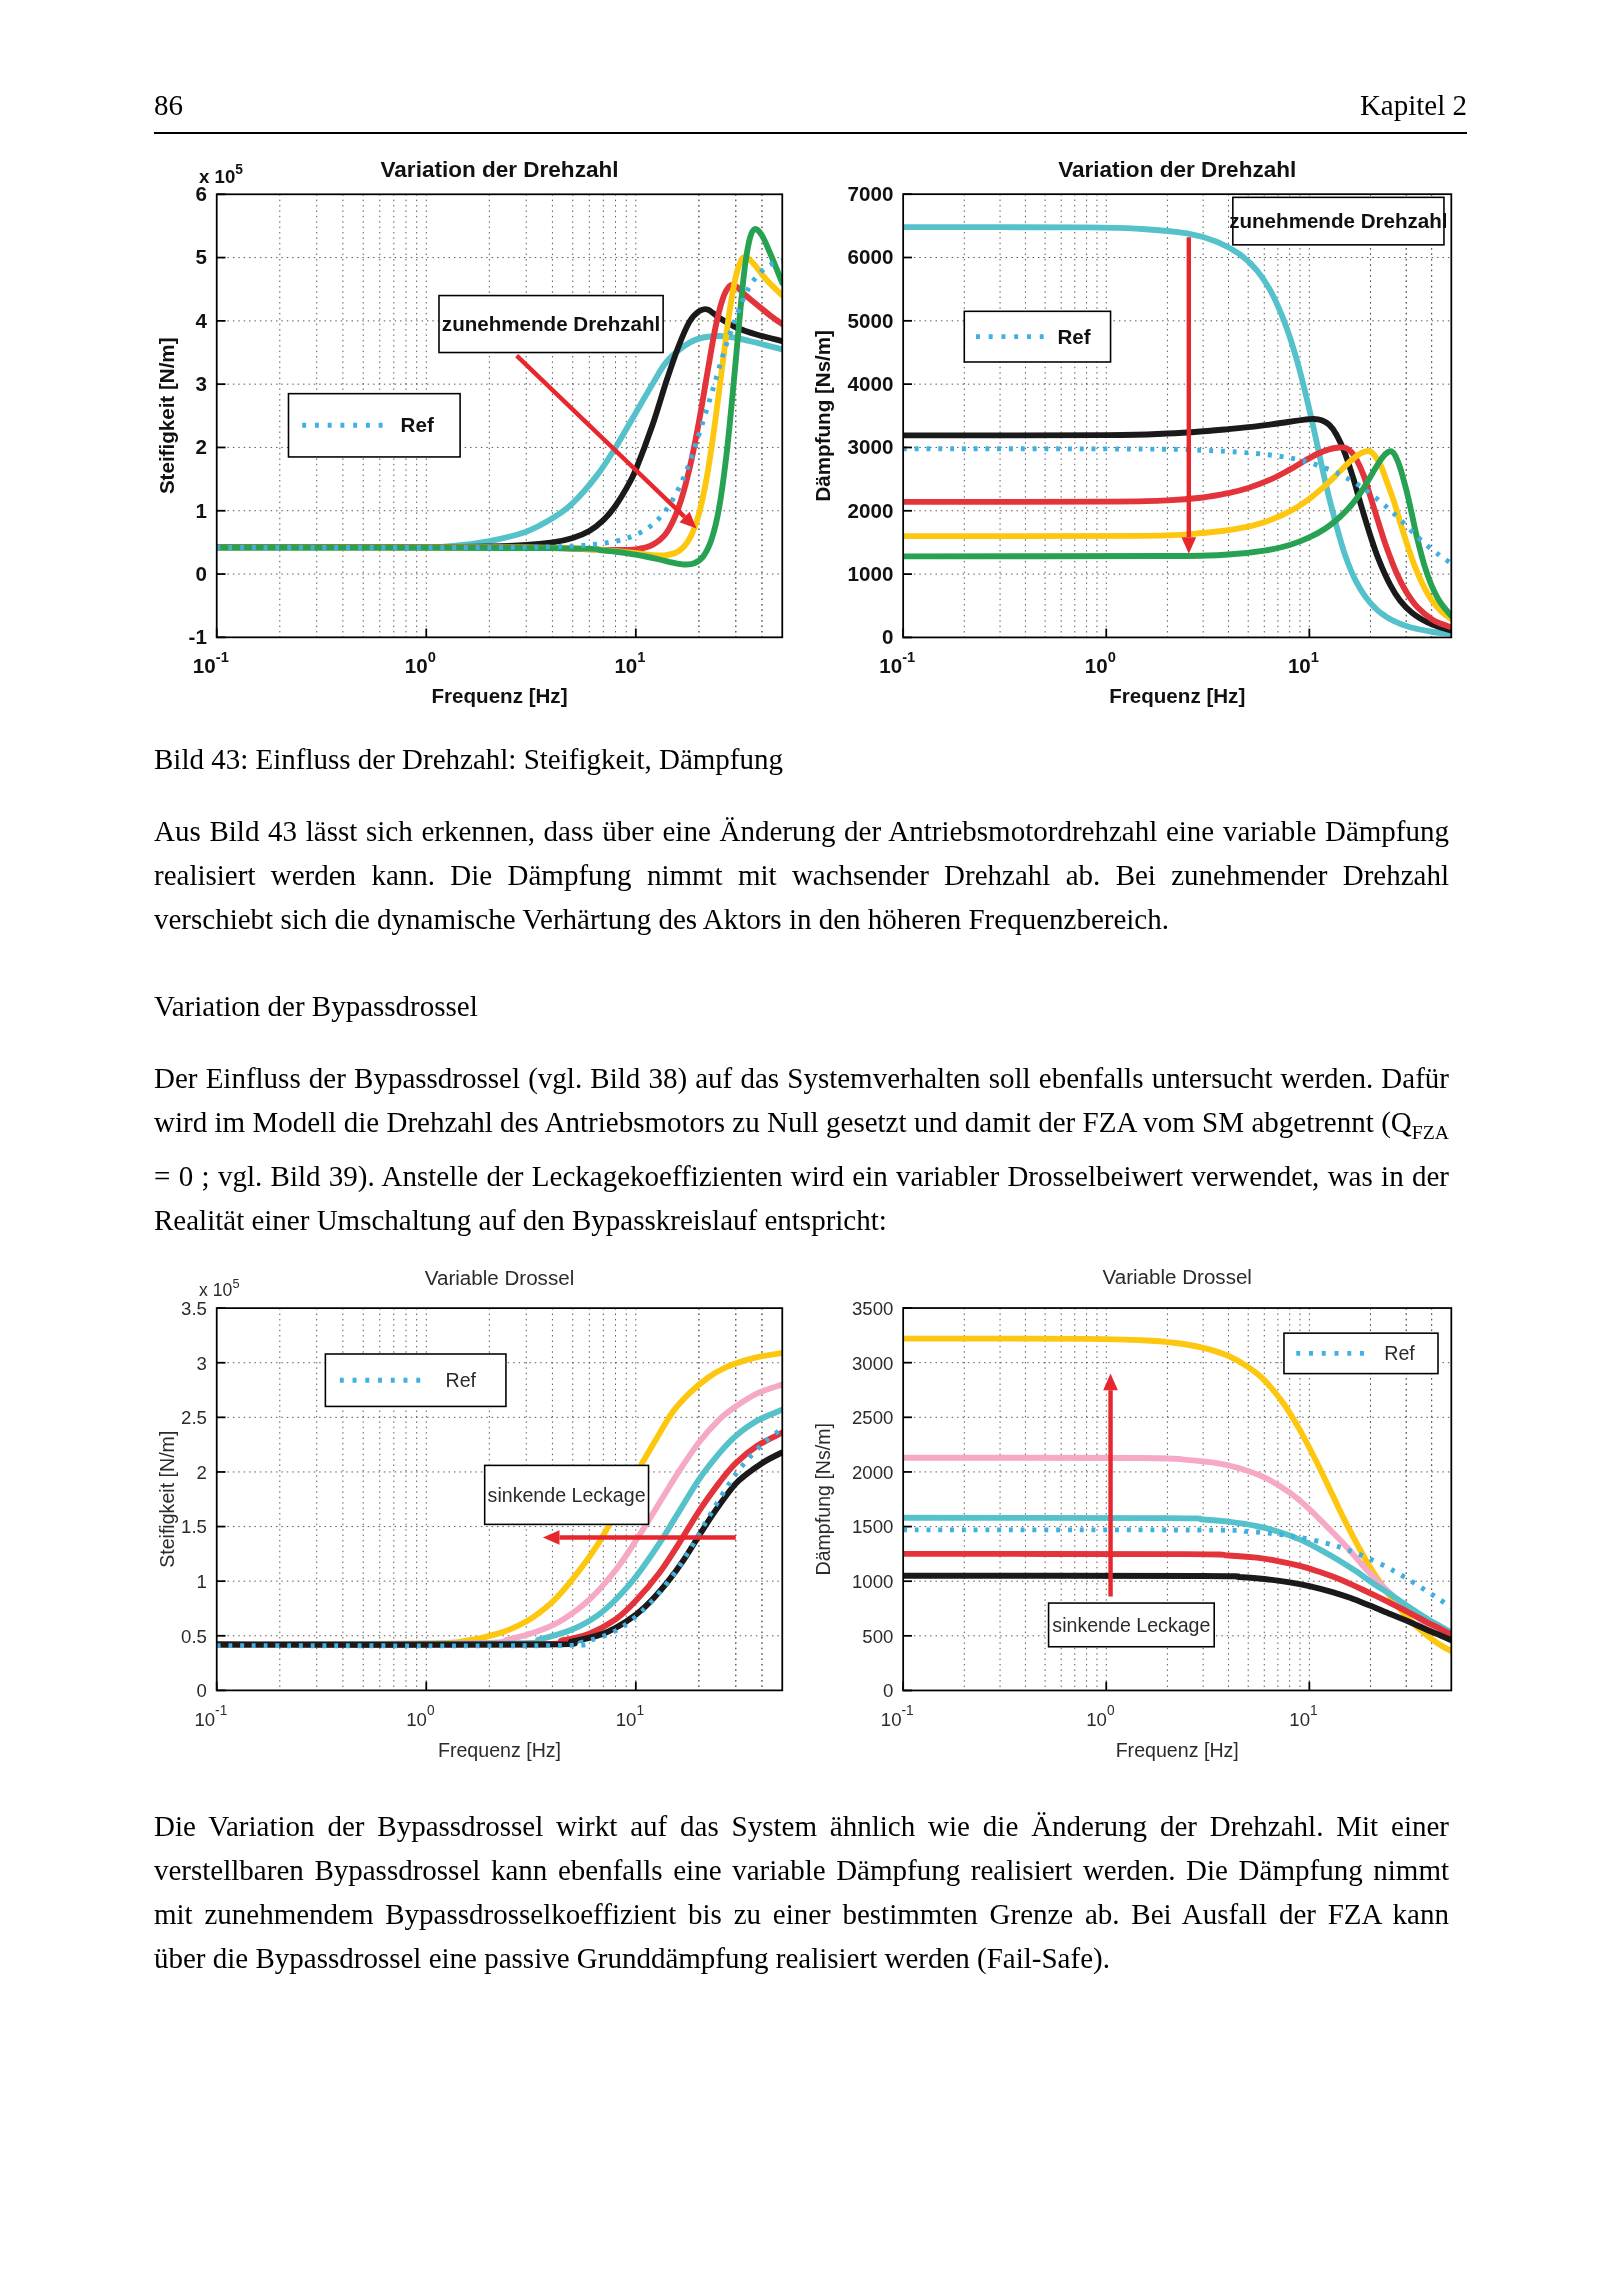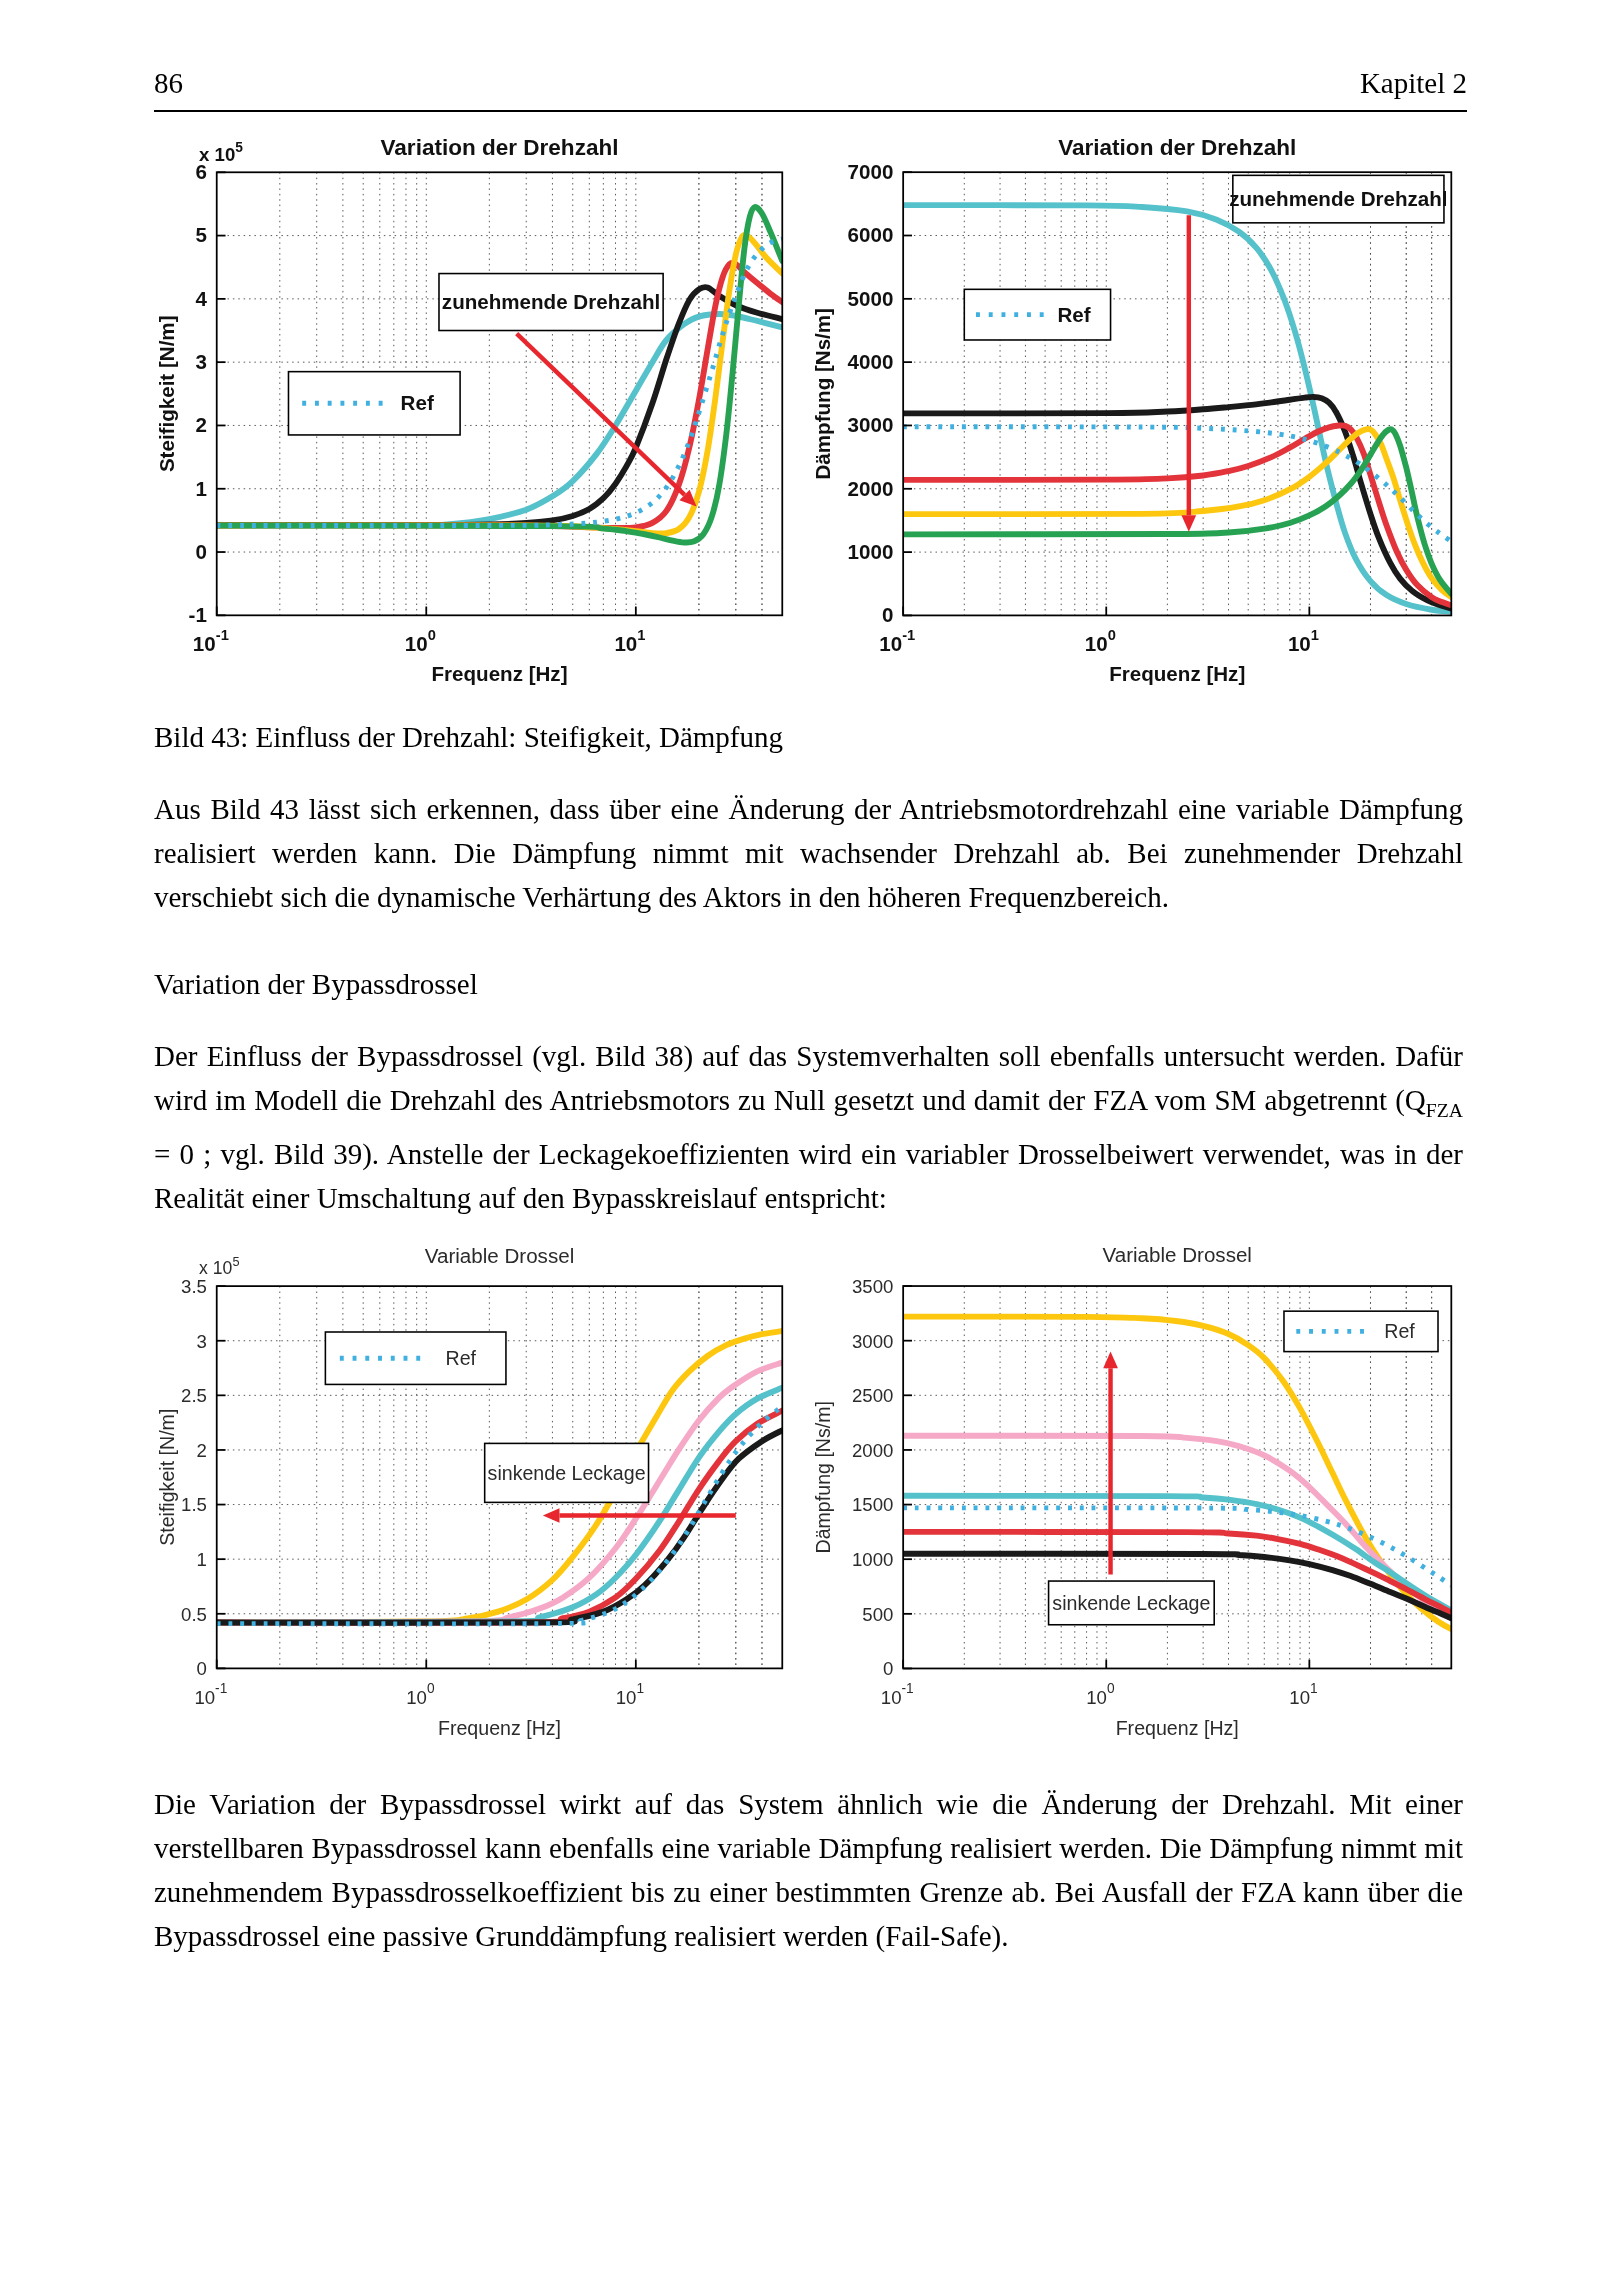--- a/index.html
+++ b/index.html
@@ -1,22 +1,22 @@
 <!DOCTYPE html>
 <html><head>
 <meta charset="utf-8">
 <style>
   html,body{margin:0;padding:0;background:#ffffff;}
   body{width:1620px;height:2293px;font-family:"Liberation Serif",serif;color:#000;}
-  .page{padding:67px 153px 0 154px;}
+  .page{padding:89px 153px 0 154px;}
   .header{display:flex;justify-content:space-between;align-items:baseline;font-size:29px;}
   .rule{border-top:2.9px solid #000;margin-top:9.8px;}
   .figure-row{display:flex;justify-content:space-between;margin-top:15.7px;}
   .caption{font-size:29px;margin:25.5px 0 0 0;}
-  .body-text{font-size:29px;line-height:44px;text-align:justify;margin:33px 4px 0 0;}
+  .body-text{font-size:29px;line-height:44px;text-align:justify;margin:33px 18px 0 0;}
   .heading{font-size:29px;font-weight:normal;margin:49px 0 0 0;font-family:"Liberation Serif",serif;}
   sub.sub{font-size:0.68em;}
   .chart-box{background:#fff;}
 </style>
 </head>
 <body>
 
 <div class="page">
   <div class="header">
     <span>86</span>

